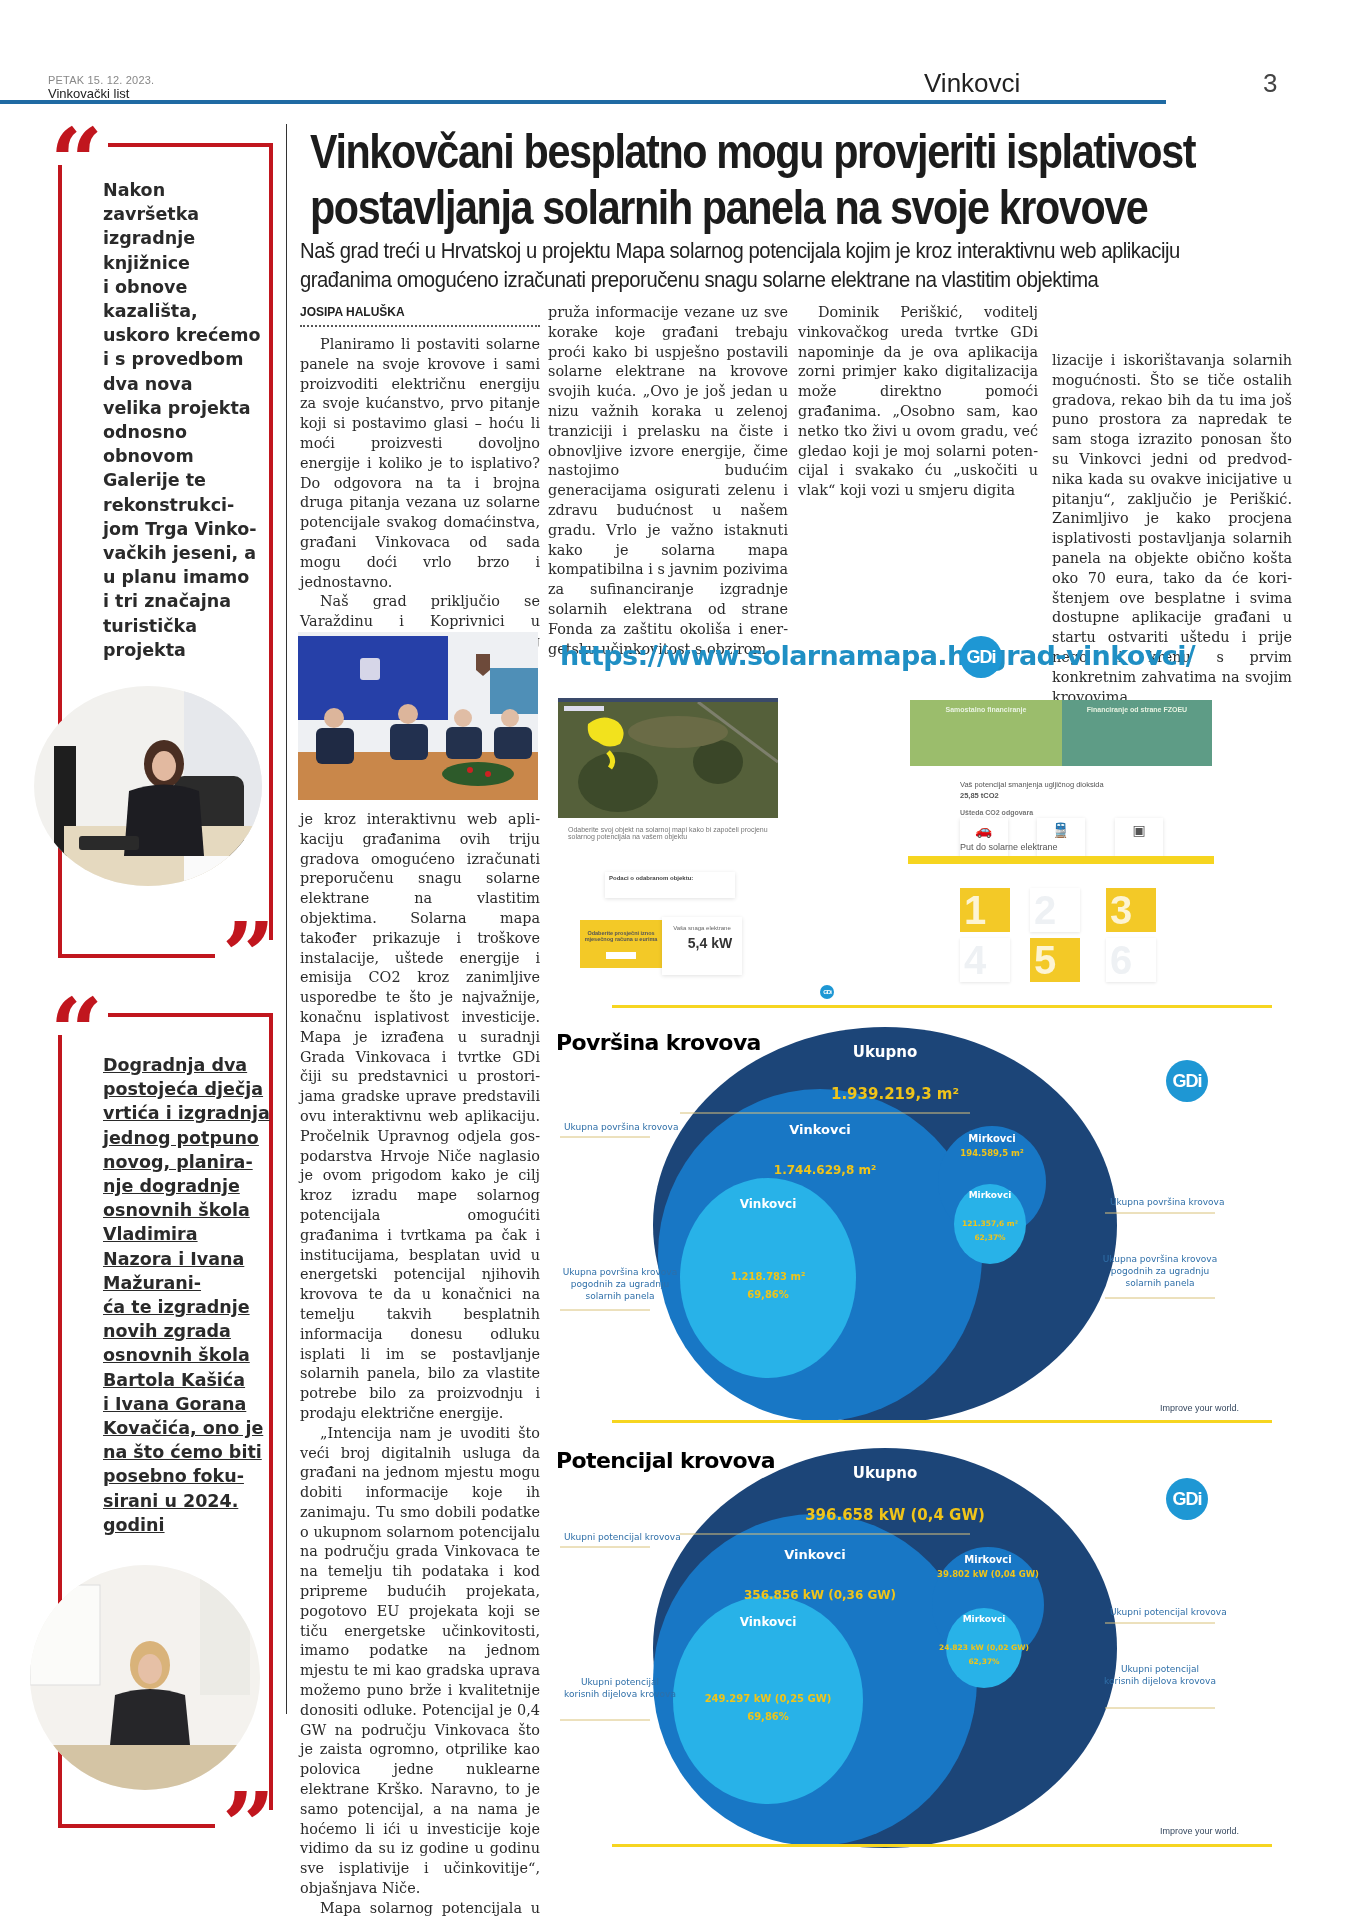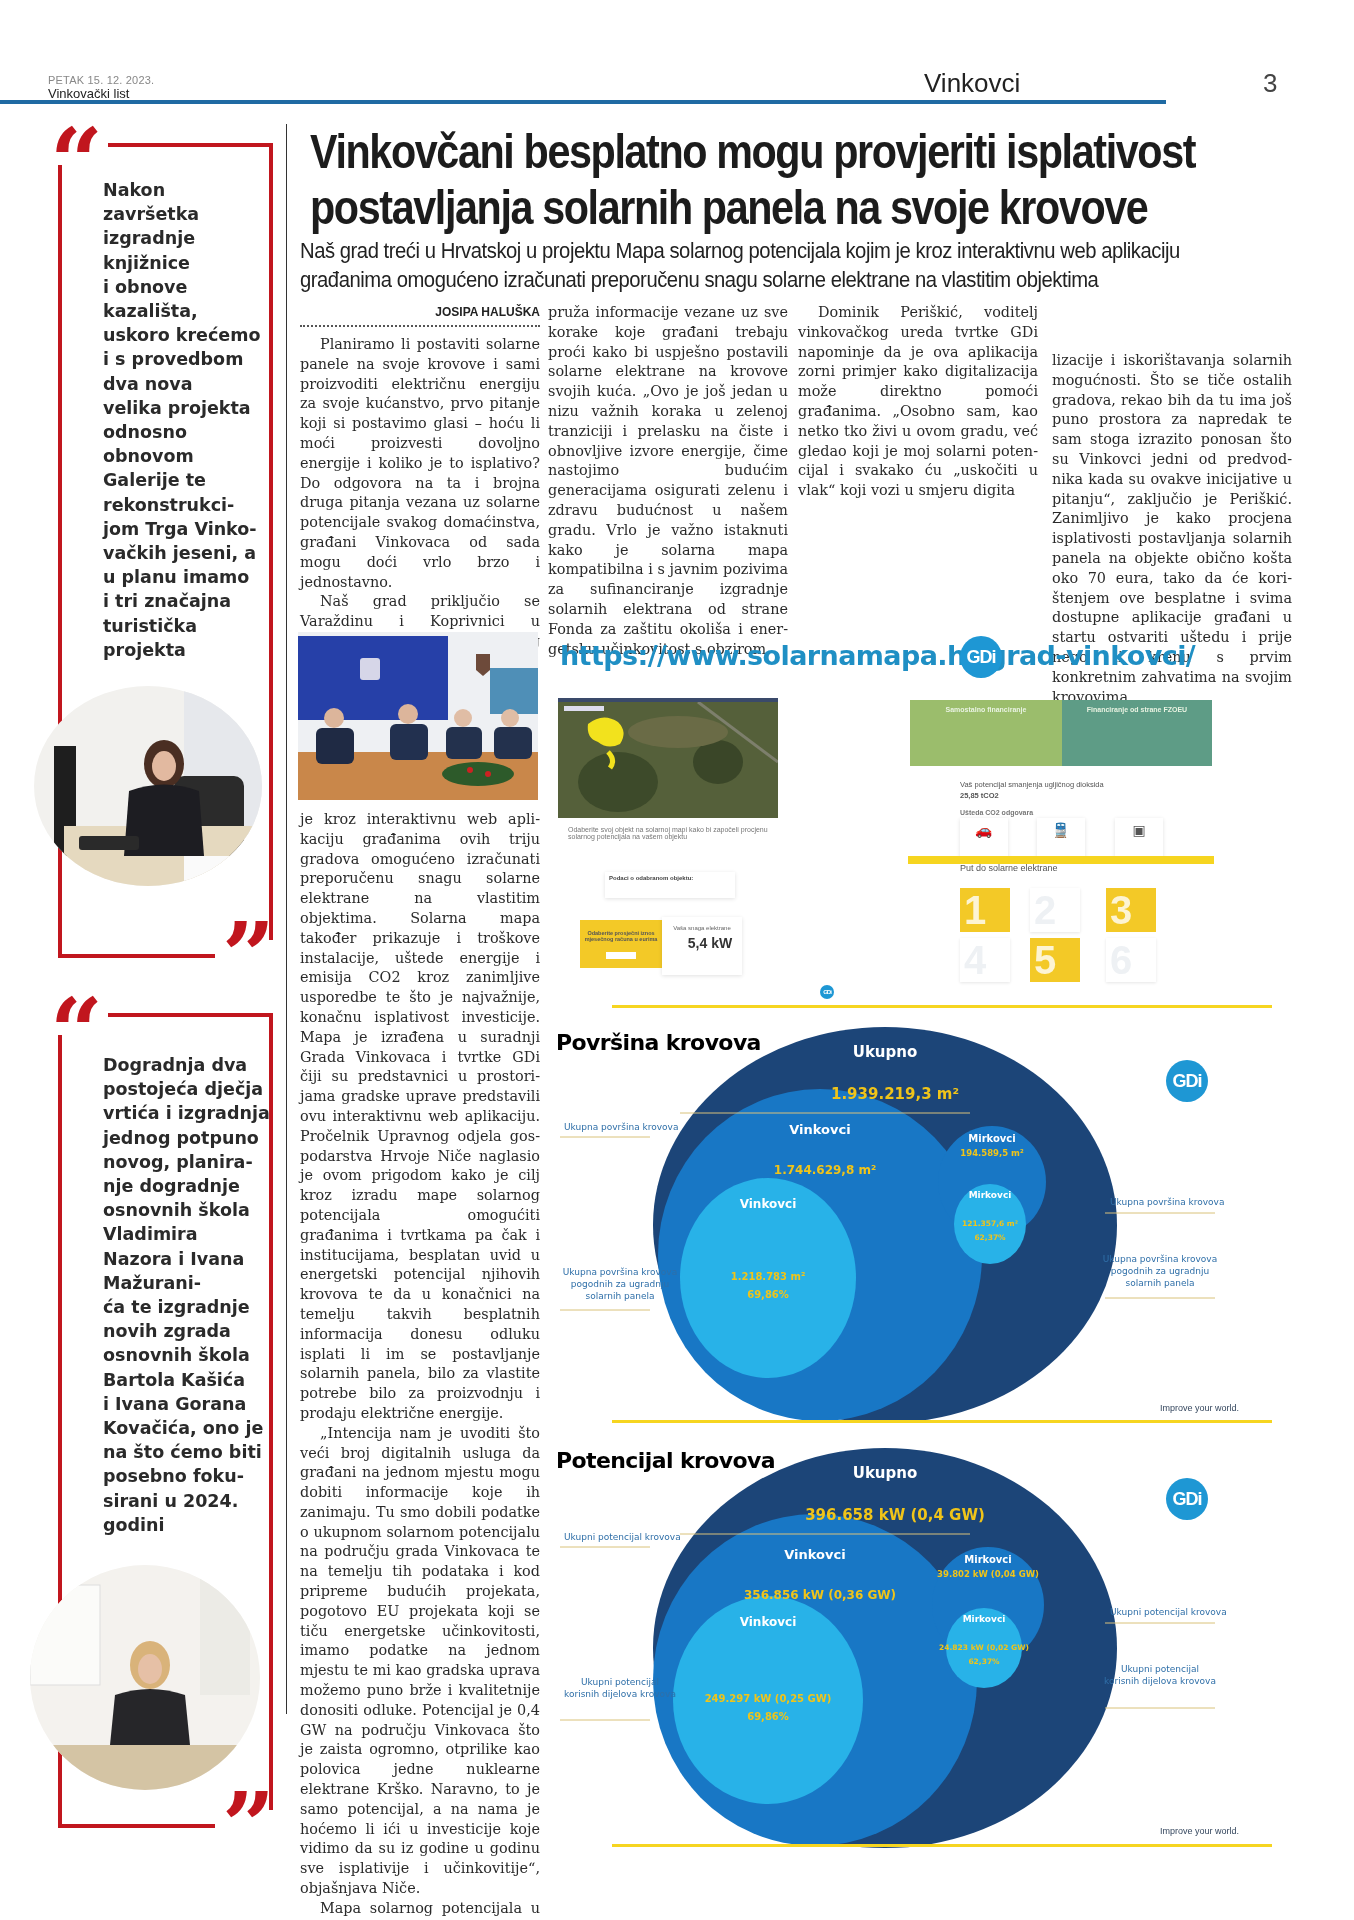--- a/index.html
+++ b/index.html
@@ -16,21 +16,21 @@
   
   .qbox { position: absolute; border: 4px solid #c1161e; }
   .qopen, .qclose { position: absolute; font: bold 92px "DejaVu Serif", serif; color: #c1161e; line-height: 1; }
   .qtext { position: absolute; font: bold 17.5px/24.2px "DejaVu Sans", sans-serif; color: #2a2a2a; white-space: pre-line; }
   .photo-circle { position: absolute; border-radius: 50%; overflow: hidden; }
   .vrule { position: absolute; left: 286px; top: 124px; width: 1px; height: 1590px; background: #333; }
 
   
   .headline { position: absolute; left: 310px; top: 124px; width: 1040px; font: bold 48px/56px "Liberation Sans", sans-serif; color: #1c1c1c; letter-spacing: -1.6px; transform: scaleX(0.86); transform-origin: left top; white-space: nowrap; }
   .dek { position: absolute; left: 300px; top: 236px; width: 1050px; font: 22px/29px "Liberation Sans", sans-serif; color: #222; letter-spacing: -0.5px; transform: scaleX(0.92); transform-origin: left top; }
-  .byline { position: absolute; left: 300px; top: 305px; width: 240px; text-align: right; font: bold 12px "Liberation Sans", sans-serif; color: #222; }
+  .byline { position: absolute; left: 300px; top: 305px; width: 240px; text-align: left; font: bold 12px "Liberation Sans", sans-serif; color: #222; }
   .byline-dots { position: absolute; left: 300px; top: 325px; width: 240px; border-top: 2px dotted #555; }
 
   .col { position: absolute; font: 14.4px/19.8px "DejaVu Serif", serif; color: #2a2a2a; text-align: justify; hyphens: manual; }
   .col p { text-indent: 20px; }
   .col p.noind { text-indent: 0; }
 
   
   .meeting { position: absolute; left: 298px; top: 632px; width: 240px; height: 168px; background: #f3f3f5; overflow: hidden; }
 
   
@@ -98,21 +98,21 @@
     <rect x="45" y="150" width="60" height="14" rx="3" fill="#2a2a2a"></rect>
     <rect x="150" y="170" width="70" height="26" fill="#fafafa"></rect>
   </svg>
 </div>
 
 <div class="qbox" style="left:58px;top:1013px;width:215px;height:815px;"></div>
 <div style="position:absolute;left:52px;top:1000px;width:56px;height:35px;background:#fff;"></div>
 <div style="position:absolute;left:215px;top:1810px;width:70px;height:30px;background:#fff;"></div>
 <div class="qopen" style="left:50px;top:986px;">“</div>
 <div class="qclose" style="left:222px;top:1780px;">”</div>
-<div class="qtext" style="left:103px;top:1053px;width:170px;">Dogradnja dva
+<div class="qtext" style="left:103px;top:1053px;width:170px;text-decoration:underline;">Dogradnja dva
 postojeća dječja
 vrtića i izgradnja
 jednog potpuno
 novog, planira-
 nje dogradnje
 osnovnih škola
 Vladimira
 Nazora i Ivana
 Mažurani-
 ća te izgradnje
@@ -230,21 +230,21 @@
 <div class="card" style="left:960px;top:818px;width:48px;height:42px;">
     <div style="text-align:center;font:14px 'DejaVu Sans',sans-serif;color:#555;margin-top:4px;">🚗</div>
   </div>
 <div class="card" style="left:1037px;top:818px;width:48px;height:42px;">
     <div style="text-align:center;font:14px 'DejaVu Sans',sans-serif;color:#555;margin-top:4px;">🚆</div>
   </div>
 <div class="card" style="left:1115px;top:818px;width:48px;height:42px;">
     <div style="text-align:center;font:14px 'DejaVu Sans',sans-serif;color:#555;margin-top:4px;">▣</div>
   </div>
 <div class="yellow-bar" style="left:908px;top:856px;width:306px;height:8px;"></div>
-<div class="small-grey" style="left:960px;top:863px;width:200px;font-size:9px;color:#555;">Put do solarne elektrane</div>
+<div class="small-grey" style="left:960px;top:842px;width:200px;font-size:9px;color:#555;">Put do solarne elektrane</div>
 <div class="step y" style="left:960px;top:888px;">1</div>
 <div class="step w" style="left:1030px;top:888px;">2</div>
 <div class="step y" style="left:1106px;top:888px;">3</div>
 <div class="step w" style="left:960px;top:938px;">4</div>
 <div class="step y" style="left:1030px;top:938px;">5</div>
 <div class="step w" style="left:1106px;top:938px;">6</div>
 <div class="gdi" style="left:820px;top:985px;width:14px;height:14px;font-size:6px;line-height:14px;">GDi</div>
 <div class="yellow-bar" style="left:612px;top:1005px;width:660px;height:3px;"></div>
 
 <div class="chart-title" style="left:556px;top:1030px;">Površina krovova</div>

